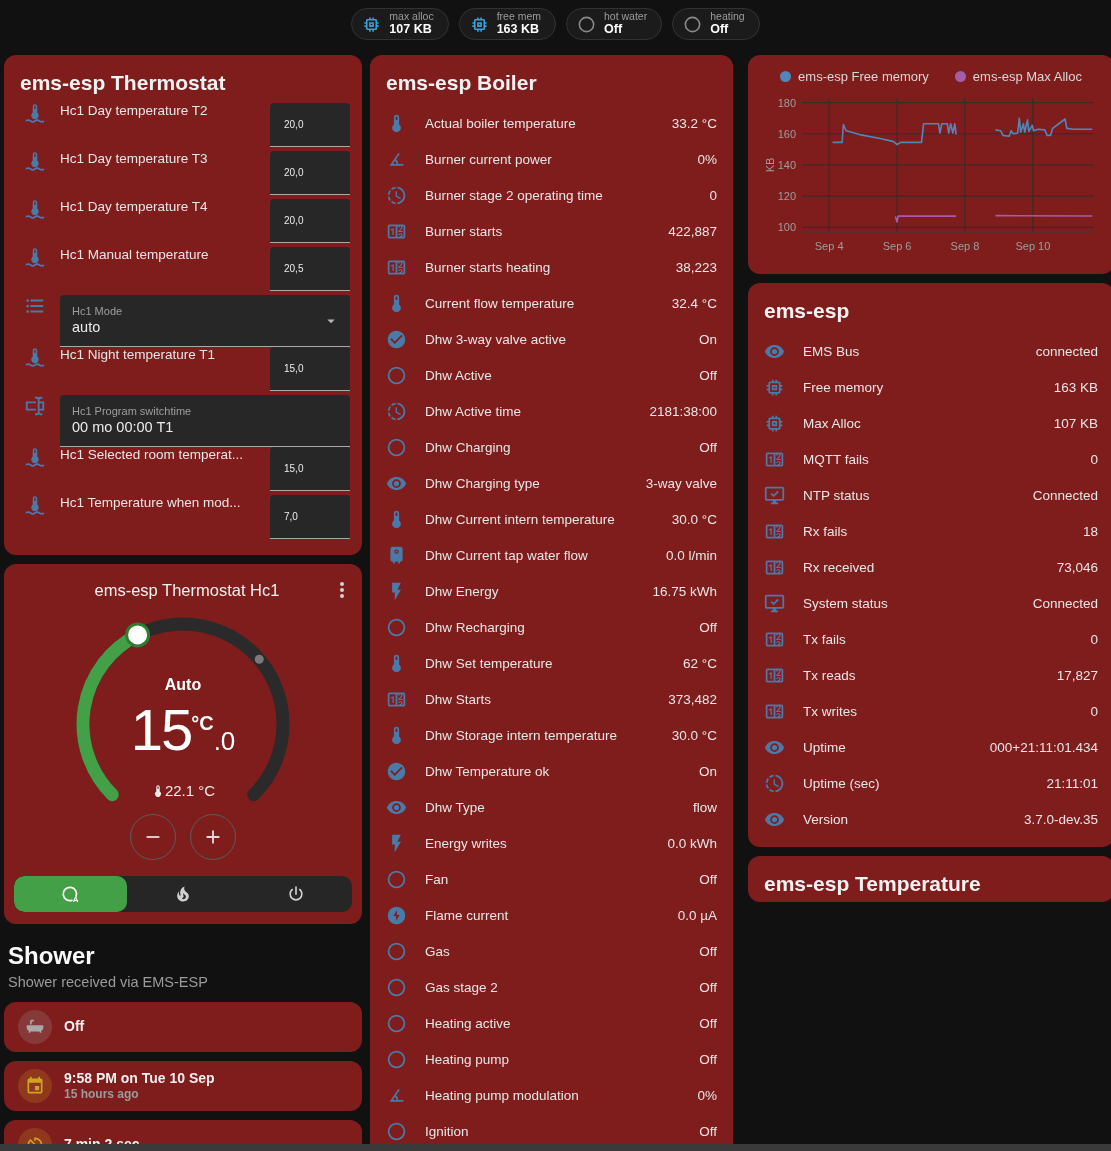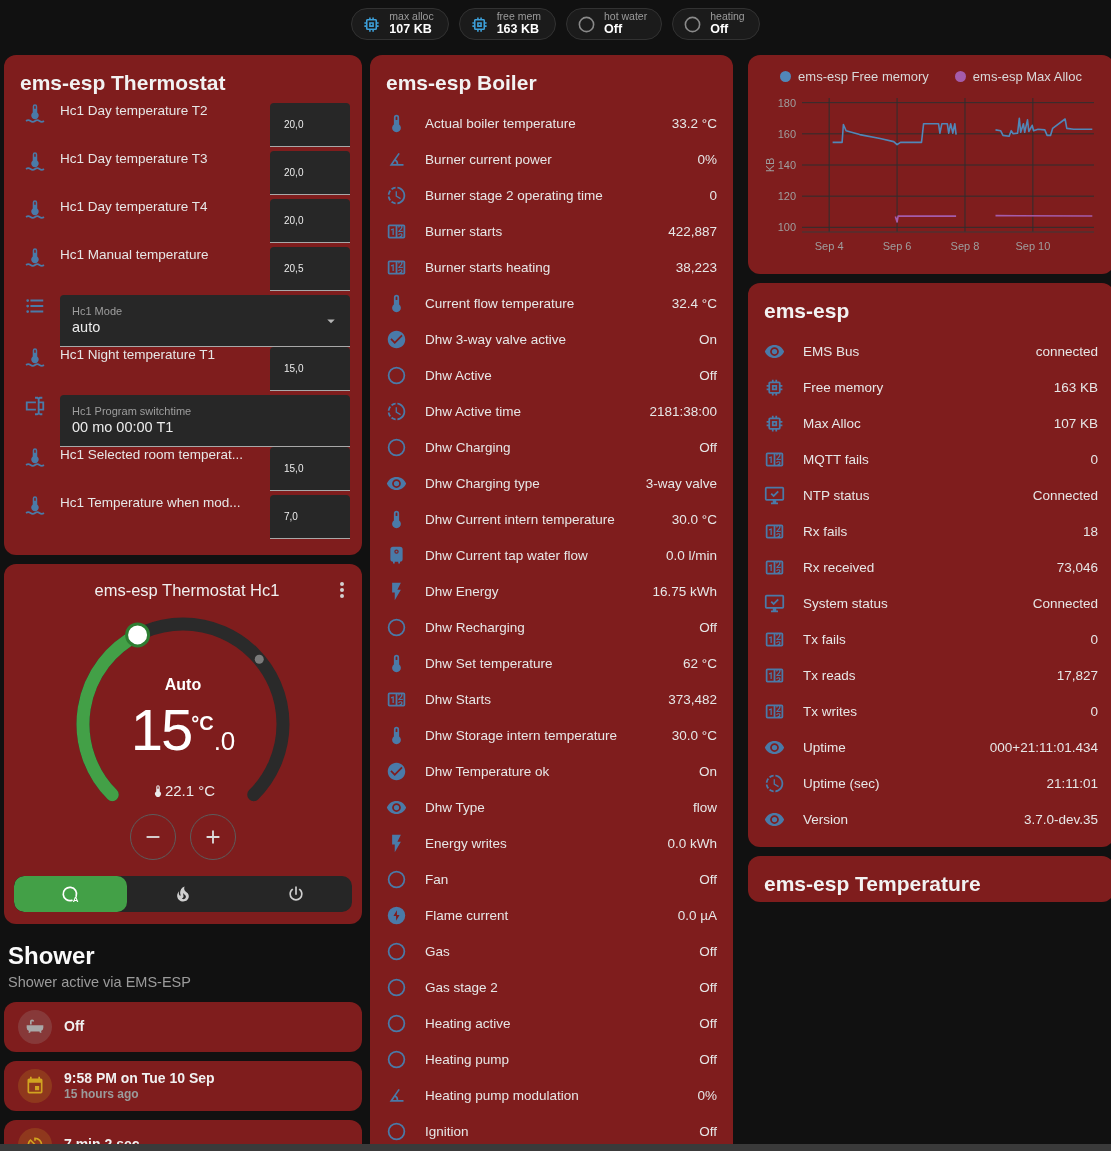--- a/index.html
+++ b/index.html
@@ -312,21 +312,21 @@
           </div>
         <div class="mode-btn">
             <svg viewBox="0 0 24 24" fill="currentColor">
               <path d="M16.56,5.44L15.11,6.89C16.84,7.94 18,9.83 18,12A6,6 0 0,1 12,18A6,6 0 0,1 6,12C6,9.83 7.16,7.94 8.88,6.88L7.44,5.44C5.36,6.88 4,9.28 4,12A8,8 0 0,0 12,20A8,8 0 0,0 20,12C20,9.28 18.64,6.88 16.56,5.44M13,3H11V13H13V3Z"></path>
             </svg>
           </div>
       </div>
     </div>
 
     <div class="section-title">Shower</div>
-    <div class="section-sub">Shower active via EMS-ESP</div>
+    <div class="section-sub">Shower received via EMS-ESP</div>
     <div id="shower-tiles">
         <div class="card tile">
           <span class="tile-icon" style="color: rgb(168, 168, 168); background: rgba(168, 168, 168, 0.2);">
             <svg viewBox="0 0 24 24" fill="currentColor">
               <path d="M2 10H22V13A4 4 0 0 1 19.3 16.8L19.8 19H17.8L17.4 17.4H6.6L6.2 19H4.2L4.7 16.8A4 4 0 0 1 2 13V10M6 9V5.5A2.5 2.5 0 0 1 8.5 3A2.5 2.5 0 0 1 11 5.5H9A.5 .5 0 0 0 8 5.5V9H6Z"></path>
             </svg>
           </span>
           <span class="tile-txt">
             <span class="tile-primary">Off</span>
           </span>

